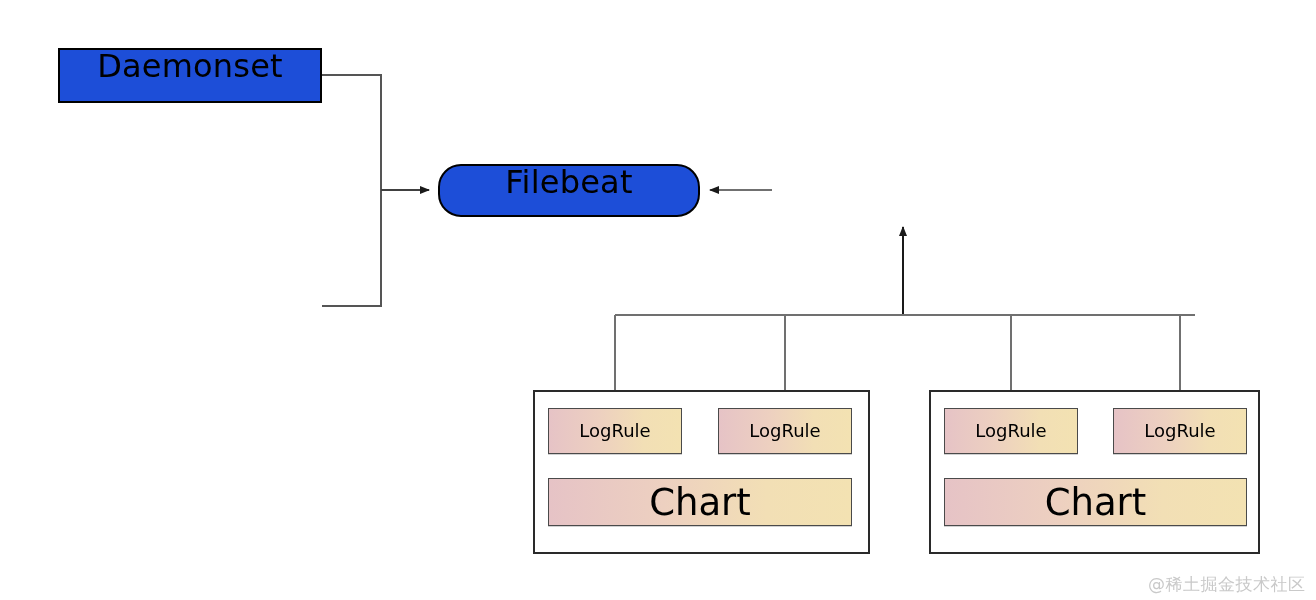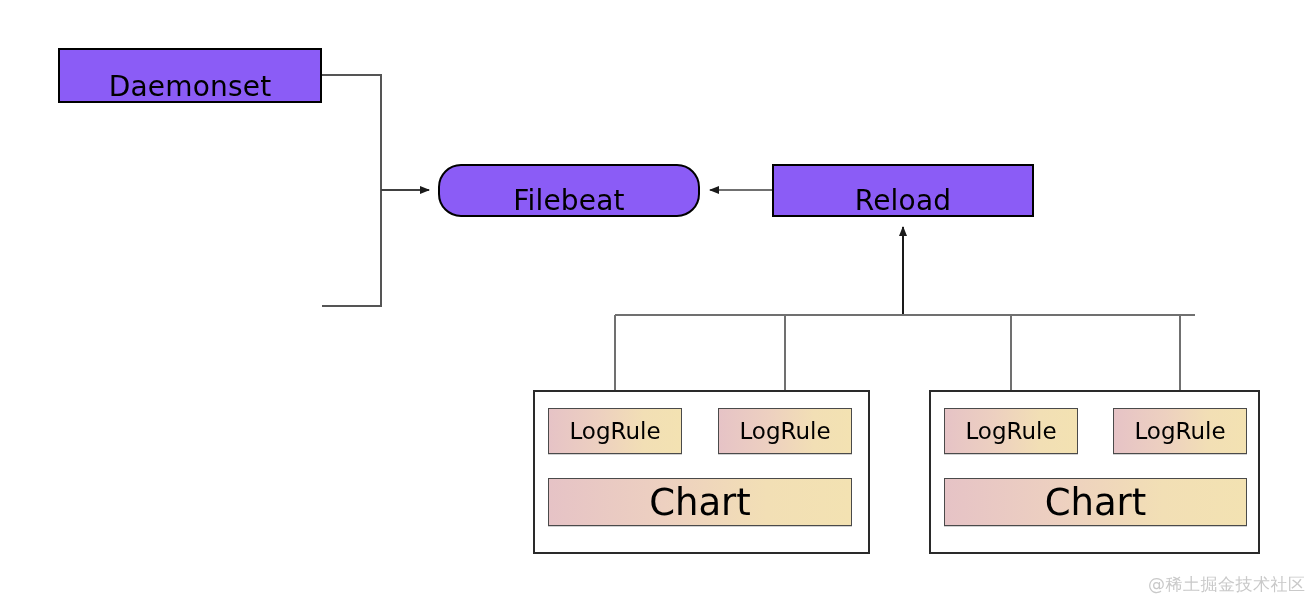--- a/index.html
+++ b/index.html
@@ -23,27 +23,27 @@
     top: 0;
     width: 1316px;
     height: 600px;
     pointer-events: none;
   }
 
   
   .node {
     position: absolute;
     box-sizing: border-box;
-    background: #8b5cf6;
+    background: #1d4ed8;
     border: 2px solid #000000;
     display: flex;
-    align-items: flex-end;
+    align-items: flex-start;
     justify-content: center;
     color: #000000;
-    font-size: 28px;
+    font-size: 32px;
     font-weight: 400;
     letter-spacing: 0.2px;
     line-height: 1;
   }
 
   
   .group-box {
     position: absolute;
     box-sizing: border-box;
     background: #ffffff;
@@ -53,21 +53,21 @@
   
   .grad-box {
     position: absolute;
     box-sizing: border-box;
     border: 1px solid #4a4a4a;
     background: linear-gradient(90deg, #e6c3c6 0%, #edd0c0 38%, #f2dfb5 72%, #f3e2b2 100%);
     display: flex;
     align-items: center;
     justify-content: center;
     color: #000000;
-    font-size: 23px;
+    font-size: 18px;
     line-height: 1;
     box-shadow: 0 1px 0 rgba(0,0,0,0.18);
   }
   .grad-box.chart {
     font-size: 37px;
     align-items: center;
   }
 
   .edge-label {
     position: absolute;
@@ -129,23 +129,20 @@
 
   <div class="node" style="left:58px; top:48px; width:264px; height:55px;">
     <span>Daemonset</span>
   </div>
 
 
   <div class="node" style="left:438px; top:164px; width:262px; height:53px;border-radius:23px;">
     <span>Filebeat</span>
   </div>
 
-  <div class="node" style="left:772px; top:164px; width:262px; height:53px;">
-    <span>Reload</span>
-  </div>
 
 
   <div class="group-box" style="left:533px; top:390px; width:337px; height:164px;">
   </div>
 
   <div class="grad-box" style="left:548px; top:408px; width:134px; height:46px;">
     <span>LogRule</span>
   </div>
 
   <div class="grad-box" style="left:718px; top:408px; width:134px; height:46px;">

